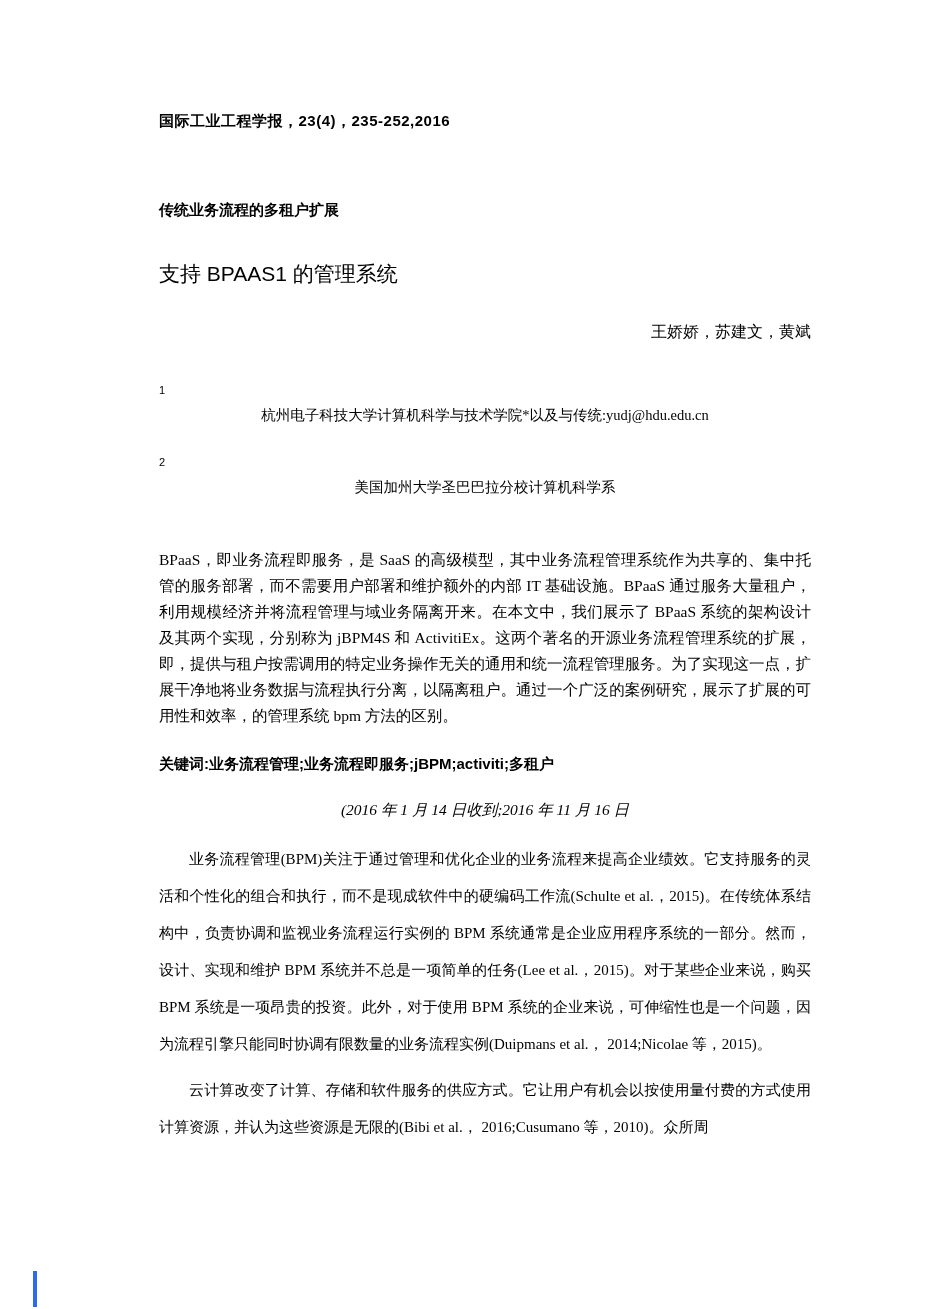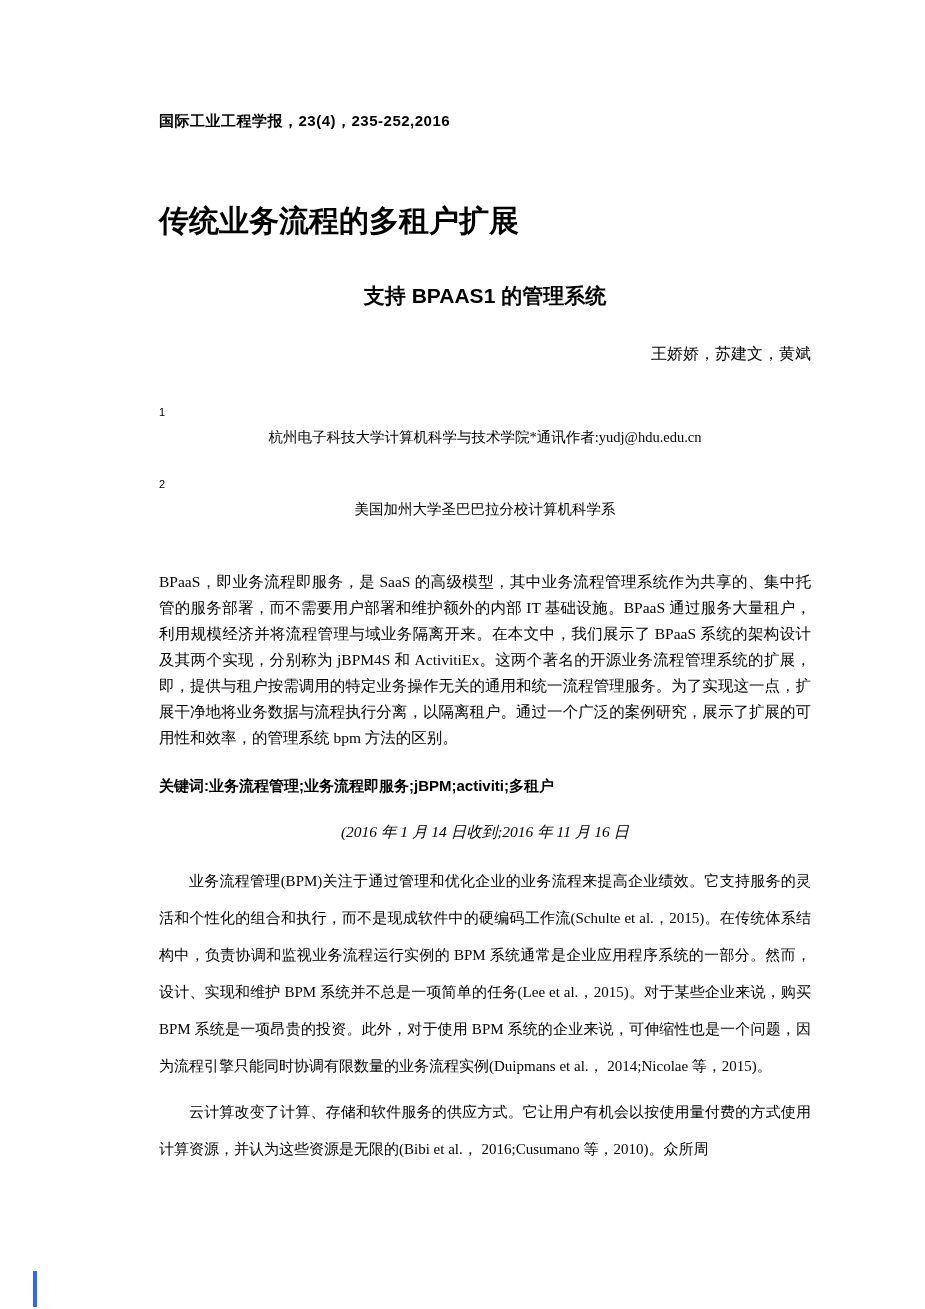--- a/index.html
+++ b/index.html
@@ -23,28 +23,27 @@
     margin-top: 112px;
     font-family: "Liberation Sans", "DejaVu Sans", sans-serif;
     font-weight: bold;
     font-size: 15px;
     letter-spacing: 0.5px;
   }
   .paper-title {
     margin-top: 70px;
     font-family: Liberation Serif, serif;
     font-weight: bold;
-    font-size: 30px;
+    font-size: 15px;
   }
   .paper-subtitle {
     margin-top: 40px;
     font-family: "Liberation Sans", "DejaVu Sans", sans-serif;
-    font-weight: bold;
+    font-weight: normal;
     font-size: 21px;
-    text-align: center;
   }
   .authors {
     margin-top: 34px;
     font-size: 16px;
     text-align: right;
   }
   .affil-marker {
     font-size: 11px;
     font-family: "Liberation Sans", "DejaVu Sans", sans-serif;
     line-height: 11px;
@@ -108,21 +107,21 @@
     <div class="journal-line">国际工业工程学报，23(4)，235-252,2016</div>
 
     <h1 class="paper-title">传统业务流程的多租户扩展</h1>
 
     <div class="paper-subtitle">支持 BPAAS1 的管理系统</div>
 
     <div class="authors">王娇娇，苏建文，黄斌</div>
 
     <div class="affil-marker marker-1">1</div>
 
-    <div class="affiliation">杭州电子科技大学计算机科学与技术学院*通讯作者:yudj@hdu.edu.cn</div>
+    <div class="affiliation">杭州电子科技大学计算机科学与技术学院*以及与传统:yudj@hdu.edu.cn</div>
 
     <div class="affil-marker marker-2">2</div>
 
     <div class="affiliation">美国加州大学圣巴巴拉分校计算机科学系</div>
 
     <div class="abstract">BPaaS，即业务流程即服务，是 SaaS 的高级模型，其中业务流程管理系统作为共享的、集中托管的服务部署，而不需要用户部署和维护额外的内部 IT 基础设施。BPaaS 通过服务大量租户，利用规模经济并将流程管理与域业务隔离开来。在本文中，我们展示了 BPaaS 系统的架构设计及其两个实现，分别称为 jBPM4S 和 ActivitiEx。这两个著名的开源业务流程管理系统的扩展，即，提供与租户按需调用的特定业务操作无关的通用和统一流程管理服务。为了实现这一点，扩展干净地将业务数据与流程执行分离，以隔离租户。通过一个广泛的案例研究，展示了扩展的可用性和效率，的管理系统 bpm 方法的区别。</div>
 
     <div class="keywords">关键词:业务流程管理;业务流程即服务;jBPM;activiti;多租户</div>
 
     <div class="received">(2016 年 1 月 14 日收到;2016 年 11 月 16 日</div>

